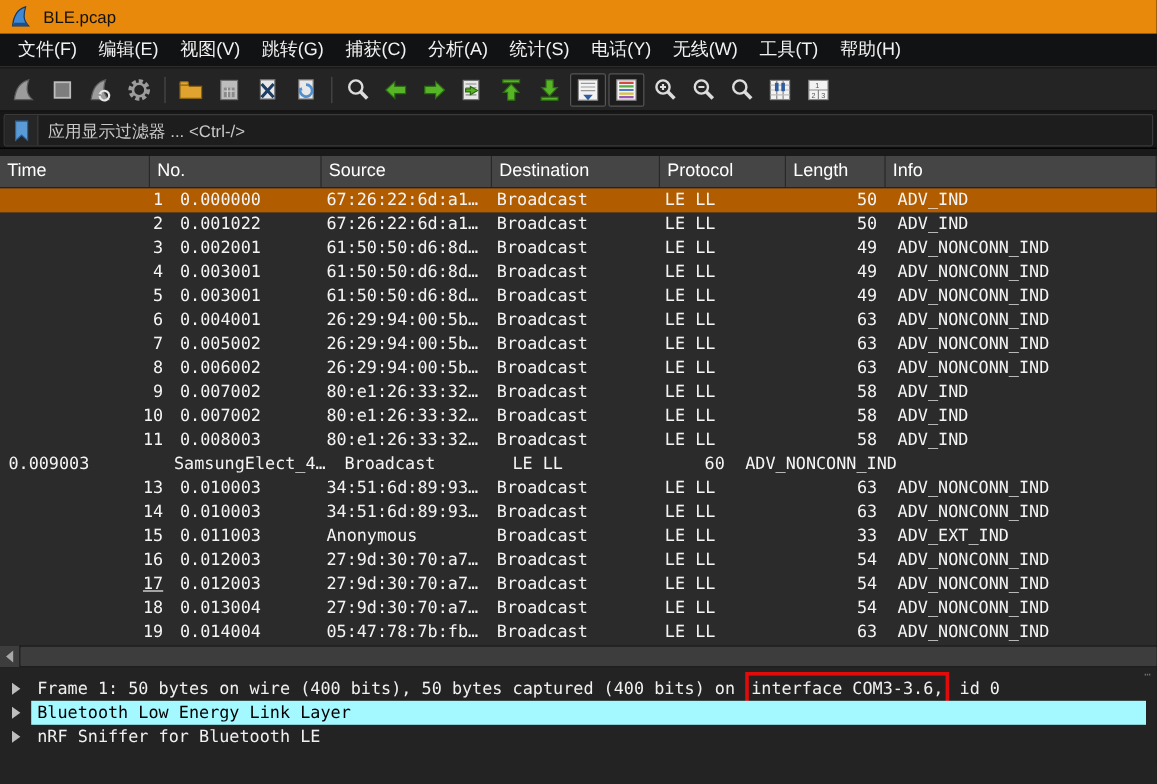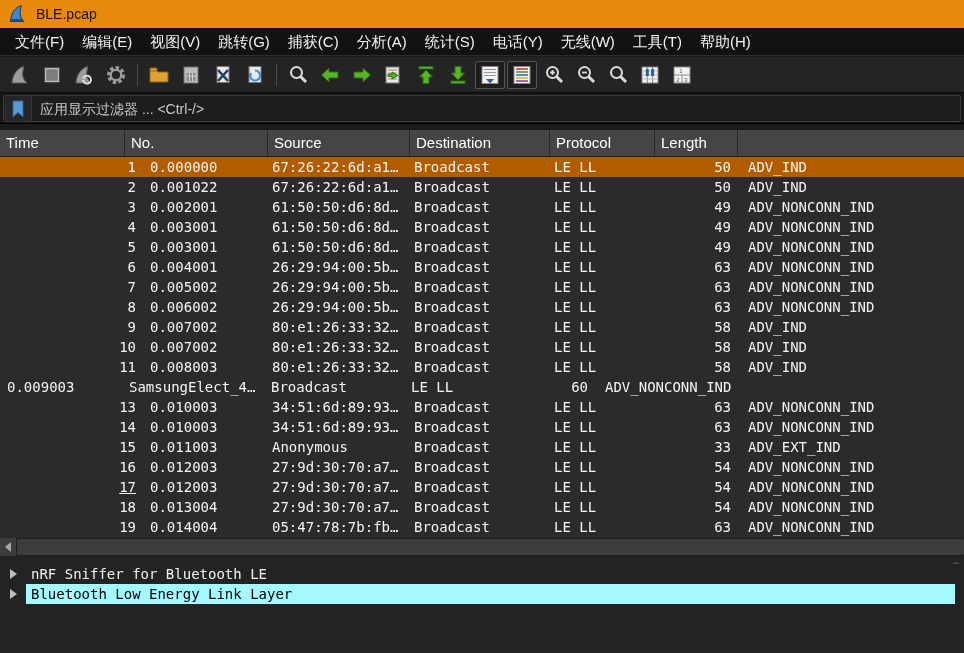--- a/index.html
+++ b/index.html
@@ -315,20 +315,21 @@
   </div>
 
   <div id="packet-list">
     <div id="plist-header">
         <div class="hcell" style="width: 125px;">Time</div>
         <div class="hcell" style="width: 143px;">No.</div>
         <div class="hcell" style="width: 142px;">Source</div>
         <div class="hcell" style="width: 140px;">Destination</div>
         <div class="hcell" style="width: 105px;">Protocol</div>
         <div class="hcell" style="width: 83px;">Length</div>
+        <div class="hcell" style="width: 226px;">Info</div>
       </div>
     <div id="plist-body">
         <div class="prow selected">
           <div class="pcell al-r" style="width: 143px; padding: 0px 7px 0px 0px;">1</div>
           <div class="pcell" style="width: 125px; padding: 0px 0px 0px 7px;">0.000000</div>
           <div class="pcell" style="width: 142px; padding: 0px 0px 0px 4px;">67:26:22:6d:a1…</div>
           <div class="pcell" style="width: 140px; padding: 0px 0px 0px 4px;">Broadcast</div>
           <div class="pcell" style="width: 105px; padding: 0px 0px 0px 4px;">LE LL</div>
           <div class="pcell al-r" style="width: 83px; padding: 0px 7px 0px 0px;">50</div>
           <div class="pcell" style="width: 226px; padding: 0px 0px 0px 10px;">ADV_IND</div>
@@ -418,21 +419,21 @@
           <div class="pcell al-r" style="width: 143px; padding: 0px 7px 0px 0px;">11</div>
           <div class="pcell" style="width: 125px; padding: 0px 0px 0px 7px;">0.008003</div>
           <div class="pcell" style="width: 142px; padding: 0px 0px 0px 4px;">80:e1:26:33:32…</div>
           <div class="pcell" style="width: 140px; padding: 0px 0px 0px 4px;">Broadcast</div>
           <div class="pcell" style="width: 105px; padding: 0px 0px 0px 4px;">LE LL</div>
           <div class="pcell al-r" style="width: 83px; padding: 0px 7px 0px 0px;">58</div>
           <div class="pcell" style="width: 226px; padding: 0px 0px 0px 10px;">ADV_IND</div>
         </div>
         <div class="prow">
           <div class="pcell" style="width: 125px; padding: 0px 0px 0px 7px;">0.009003</div>
-          <div class="pcell" style="width: 142px; padding: 0px 0px 0px 4px;">SamsungElect_4…</div>
+          <div class="pcell" style="width: 142px; padding: 0px 0px 0px 4px; margin-left: 16px;">SamsungElect_4…</div>
           <div class="pcell" style="width: 140px; padding: 0px 0px 0px 4px;">Broadcast</div>
           <div class="pcell" style="width: 105px; padding: 0px 0px 0px 4px;">LE LL</div>
           <div class="pcell al-r" style="width: 83px; padding: 0px 7px 0px 0px;">60</div>
           <div class="pcell" style="width: 226px; padding: 0px 0px 0px 10px;">ADV_NONCONN_IND</div>
         </div>
         <div class="prow">
           <div class="pcell al-r" style="width: 143px; padding: 0px 7px 0px 0px;">13</div>
           <div class="pcell" style="width: 125px; padding: 0px 0px 0px 7px;">0.010003</div>
           <div class="pcell" style="width: 142px; padding: 0px 0px 0px 4px;">34:51:6d:89:93…</div>
           <div class="pcell" style="width: 140px; padding: 0px 0px 0px 4px;">Broadcast</div>
@@ -499,27 +500,33 @@
 
   <div id="hscroll">
     <div id="hscroll-left">
         <div class="tri"></div>
       </div>
     <div id="hscroll-thumb"></div>
   </div>
 
   <div id="details">
     <span id="detail-scroll-dots">⋯</span>
+  <div class="drow">
+        <div class="dgutter">
+          <div class="tri"></div>
+        </div>
+        <div class="dtext"><span>Frame 1: 50 bytes on wire (400 bits), 50 bytes captured (400 bits) on </span><span class="red-box">interface COM3-3.6,</span><span> id 0</span></div>
+      </div>
+      <div class="drow highlighted">
+        <div class="dgutter">
+          <div class="tri"></div>
+        </div>
+        <div class="dtext">Bluetooth Low Energy Link Layer</div>
+      </div>
       <div class="drow">
         <div class="dgutter">
           <div class="tri"></div>
         </div>
         <div class="dtext">nRF Sniffer for Bluetooth LE</div>
       </div>
-      <div class="drow highlighted">
-        <div class="dgutter">
-          <div class="tri"></div>
-        </div>
-        <div class="dtext">Bluetooth Low Energy Link Layer</div>
-      </div>
     </div>
 
 </div>
 
 </body></html>

